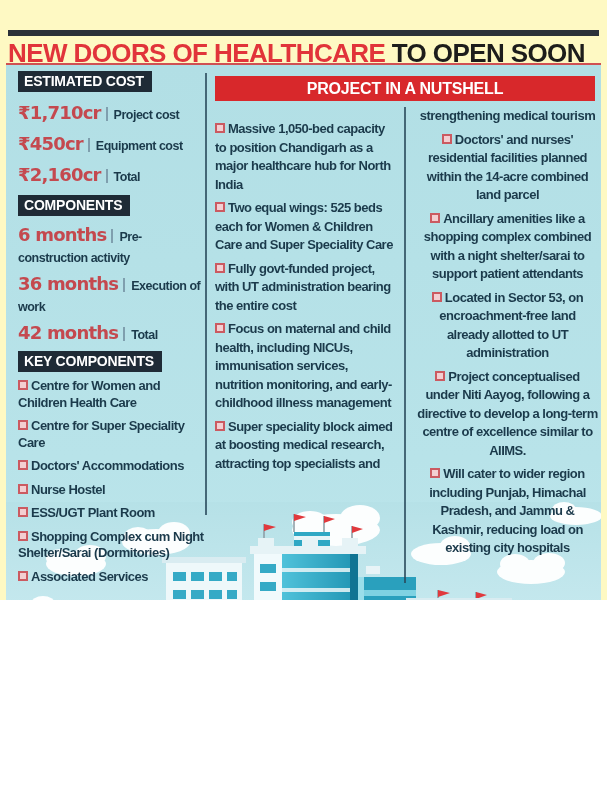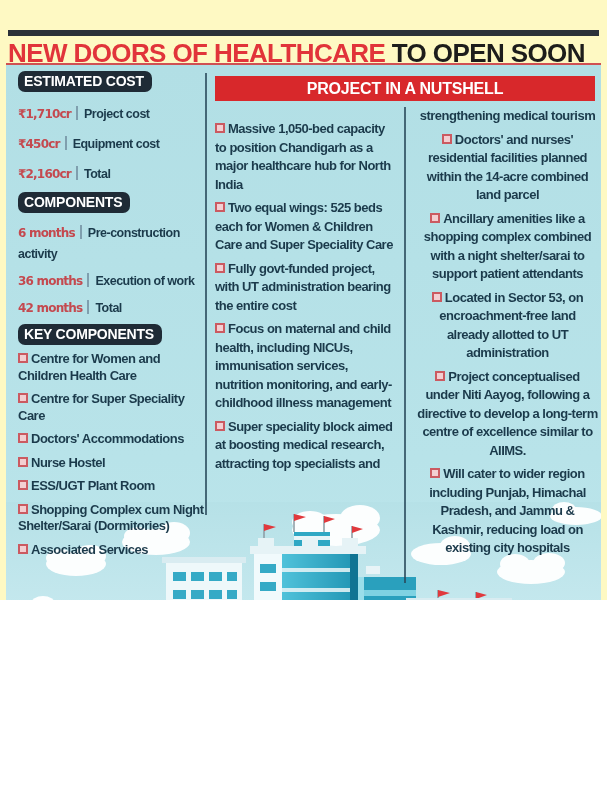--- a/index.html
+++ b/index.html
@@ -7,26 +7,26 @@
         font-family:"Liberation Sans","DejaVu Sans",sans-serif;}
   .topbar{position:absolute;left:8px;top:30px;width:591px;height:6px;background:#2b3138;}
   .title{position:absolute;left:8px;top:38px;width:594px;font-weight:700;font-size:26px;
          letter-spacing:-0.6px;white-space:nowrap;color:#1d1d1b;}
   .title .hl{color:#e1343a;}
   .panel{position:absolute;left:6px;top:63px;width:595px;height:714px;
          background:linear-gradient(180deg,#b2dfe5 0%,#b8e3e9 55%,#c2e8ee 100%);
          border-top:2px solid #d05052;overflow:hidden;}
   .illustration{position:absolute;left:0;top:437px;width:595px;height:277px;z-index:1;}
   .chip{display:inline-block;background:#1f2b36;color:#ffffff;font-weight:700;font-size:14px;
-        letter-spacing:-0.2px;padding:2px 8px 3px 6px;margin:0 0 4px 0;border-radius:7px;}
+        letter-spacing:-0.2px;padding:2px 8px 3px 6px;margin:0 0 4px 0;}
   .left-col{position:absolute;left:12px;top:6px;width:188px;z-index:2;}
   .divider-main{position:absolute;left:199px;top:8px;width:2px;height:442px;
         background:rgba(40,72,90,0.8);z-index:2;}
   .row{margin:6px 0 7px 0;line-height:22px;}
-  .val{font-family:"DejaVu Sans","Liberation Sans",sans-serif;font-weight:700;font-size:12px;
+  .val{font-family:"DejaVu Sans","Liberation Sans",sans-serif;font-weight:700;font-size:18px;
        letter-spacing:-0.8px;color:#c4494f;}
   .sep{display:inline-block;width:0;height:14px;border-left:2px solid #7f9fae;
        margin:0 6px 0 5px;vertical-align:-2px;}
   .lbl{font-weight:700;font-size:12.5px;letter-spacing:-0.5px;color:#1b3a4b;}
   .t-row{margin:5px 0 6px 0;line-height:19px;}
   .kc-list{margin-top:2px;}
   .kc-item{font-weight:700;font-size:13px;letter-spacing:-0.5px;line-height:16.5px;
        color:#1b3a4b;margin:0 0 7px 0;}
   .blt{display:inline-block;width:6px;height:6px;background:#f3ced1;border:2px solid #cb5a61;
        margin-right:3px;vertical-align:0px;}

